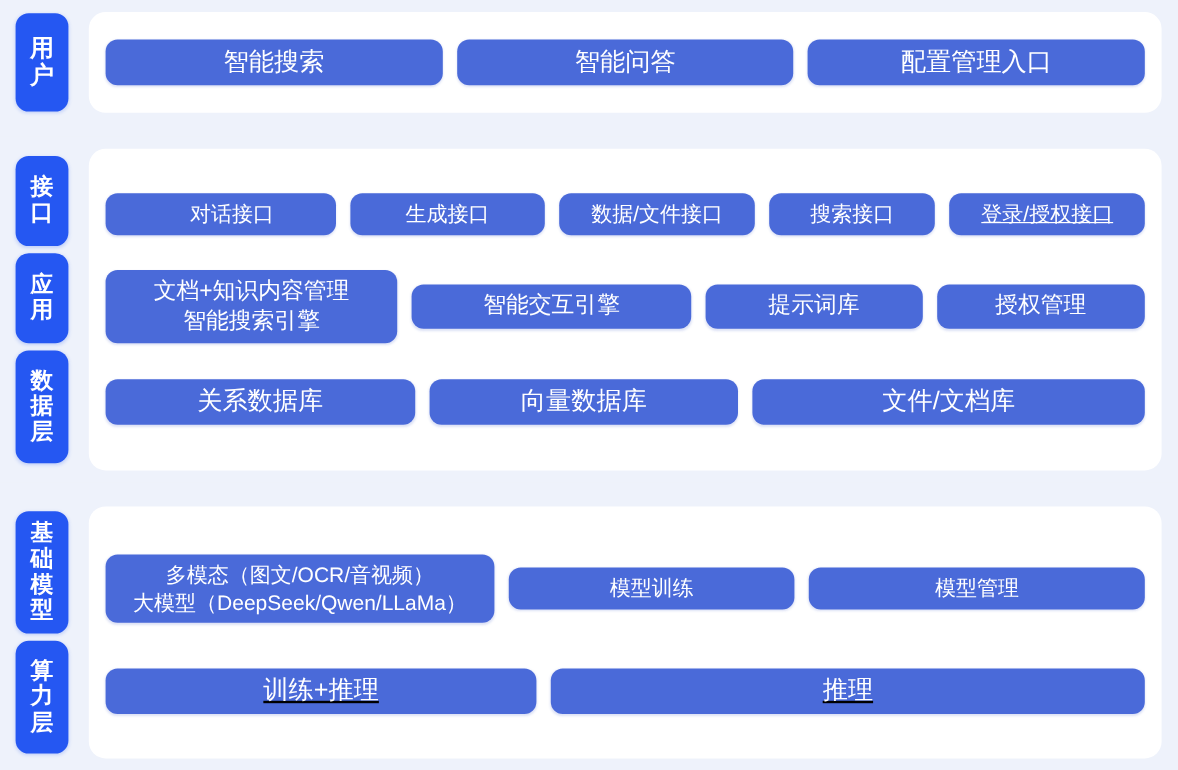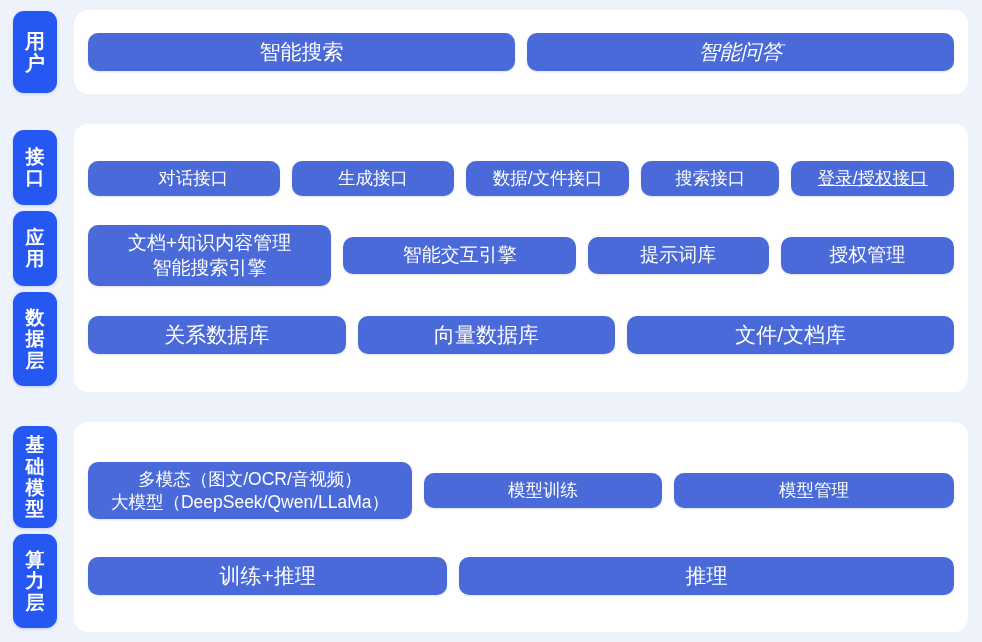--- a/index.html
+++ b/index.html
@@ -110,21 +110,21 @@
 
   #band-user .band-card      { height: 84px; }
   #band-middle .band-card    { height: 268px; }
   #band-foundation .band-card{ height: 210px; }
 
   #band-user .row    { height: 58px; }
   #band-middle .row-interface { height: 55px; }
   #band-middle .row-app       { height: 79px; }
   #band-middle .row-data      { height: 60px; }
   #band-foundation .row-model { height: 88px; }
-  #band-foundation .row-compute { height: 63px; }
+  #band-foundation .row-compute { height: 63px; text-decoration: underline; }
 
   
   #band-middle .band-rail  { justify-content: space-between; padding: 16px 0 16px 0; }
   #band-foundation .band-rail { justify-content: space-between; padding: 14px 0 14px 0; }
 
   #band-user .rail-label        { height: 82px; font-size: 20px; }
   #band-middle .rail-label.l-interface { height: 78px; }
   #band-middle .rail-label.l-app       { height: 78px; }
   #band-middle .rail-label.l-data      { height: 98px; }
   #band-foundation .rail-label.l-base  { height: 104px; }
@@ -138,21 +138,22 @@
   <section class="band" id="band-user">
     <div class="band-rail">
       <div class="rail-label">
           <span>用</span>
           <span>户</span>
         </div>
     </div>
     <div class="band-card">
       <div class="row">
           <div class="box" style="flex: 1 1 0px;">智能搜索</div>
-          <div class="box" style="flex: 1 1 0px; font-style: italic;">智能问答</div>
+          <div class="box" style="flex: 1 1 0px;">智能问答</div>
+          <div class="box" style="flex: 1 1 0px;">配置管理入口</div>
         </div>
     </div>
   </section>
 
   <section class="band" id="band-middle">
     <div class="band-rail">
       <div class="rail-label l-interface">
           <span>接</span>
           <span>口</span>
         </div>

